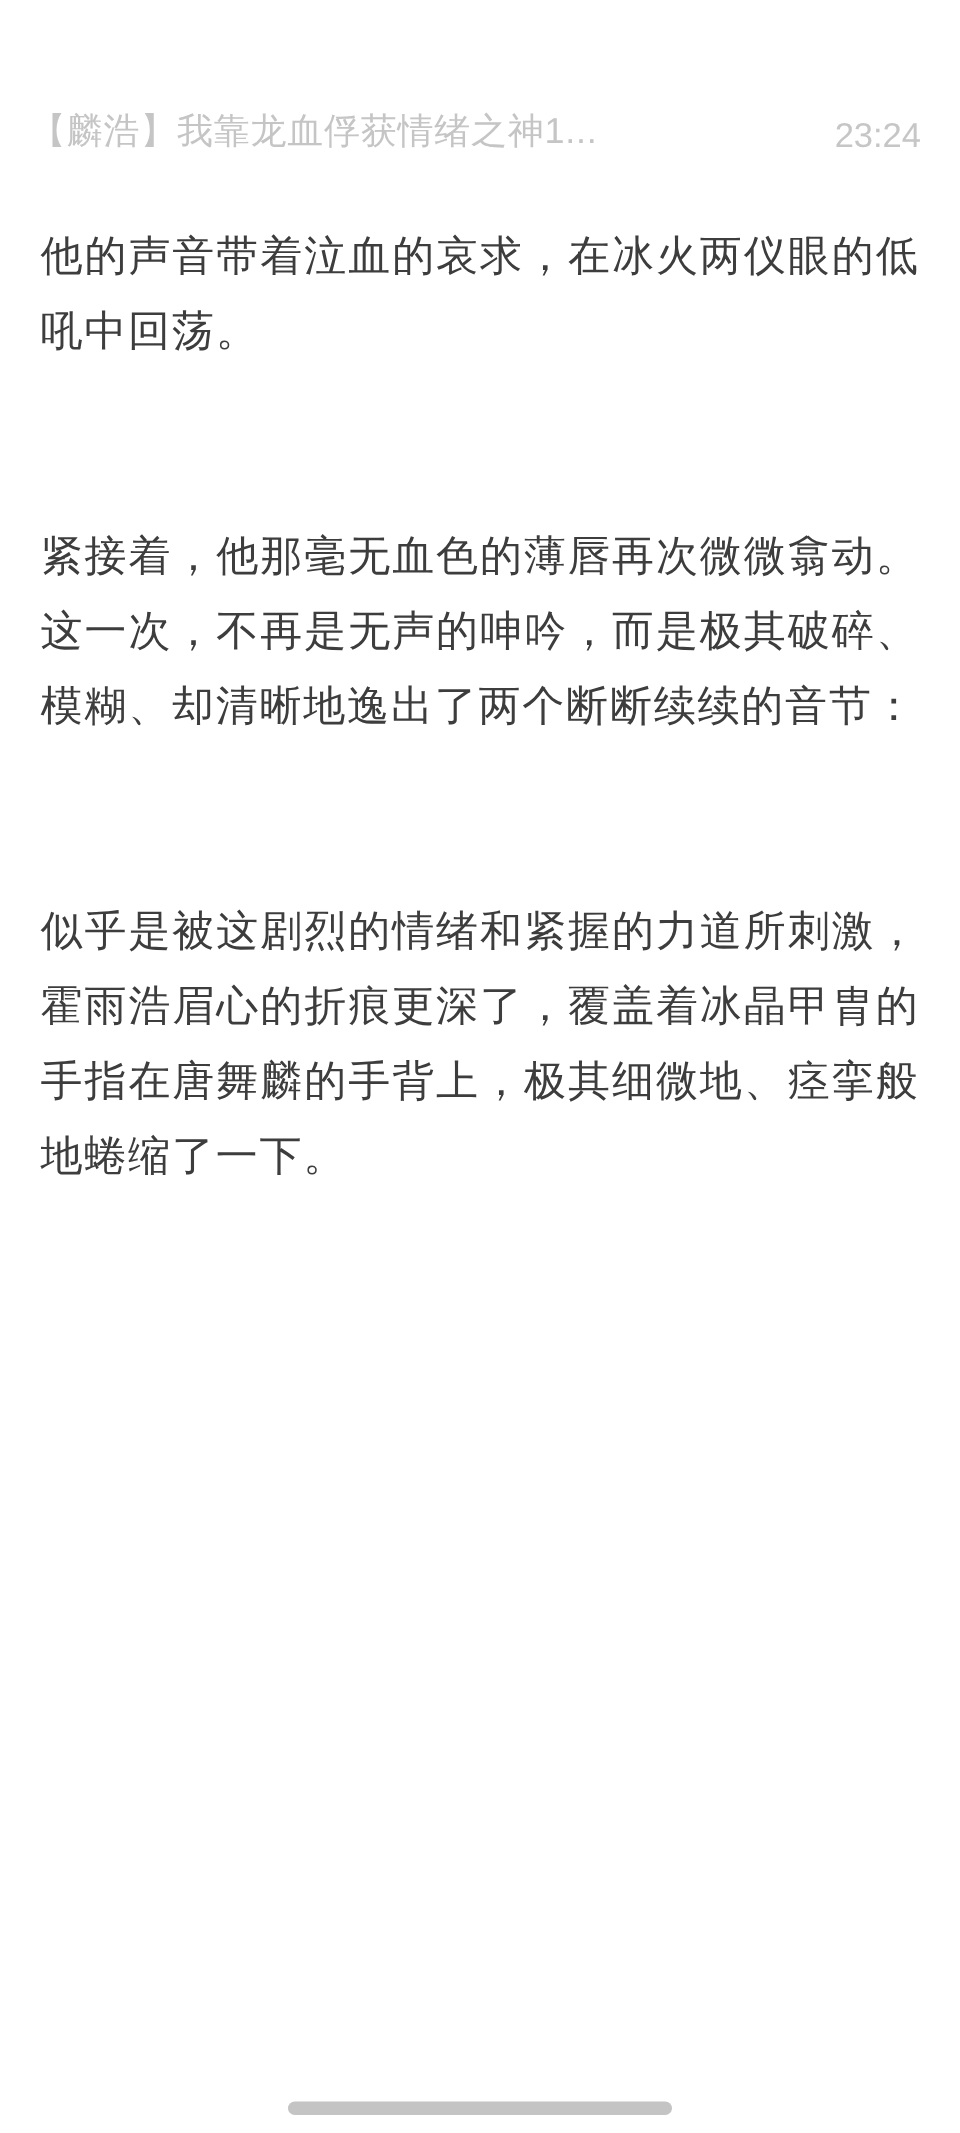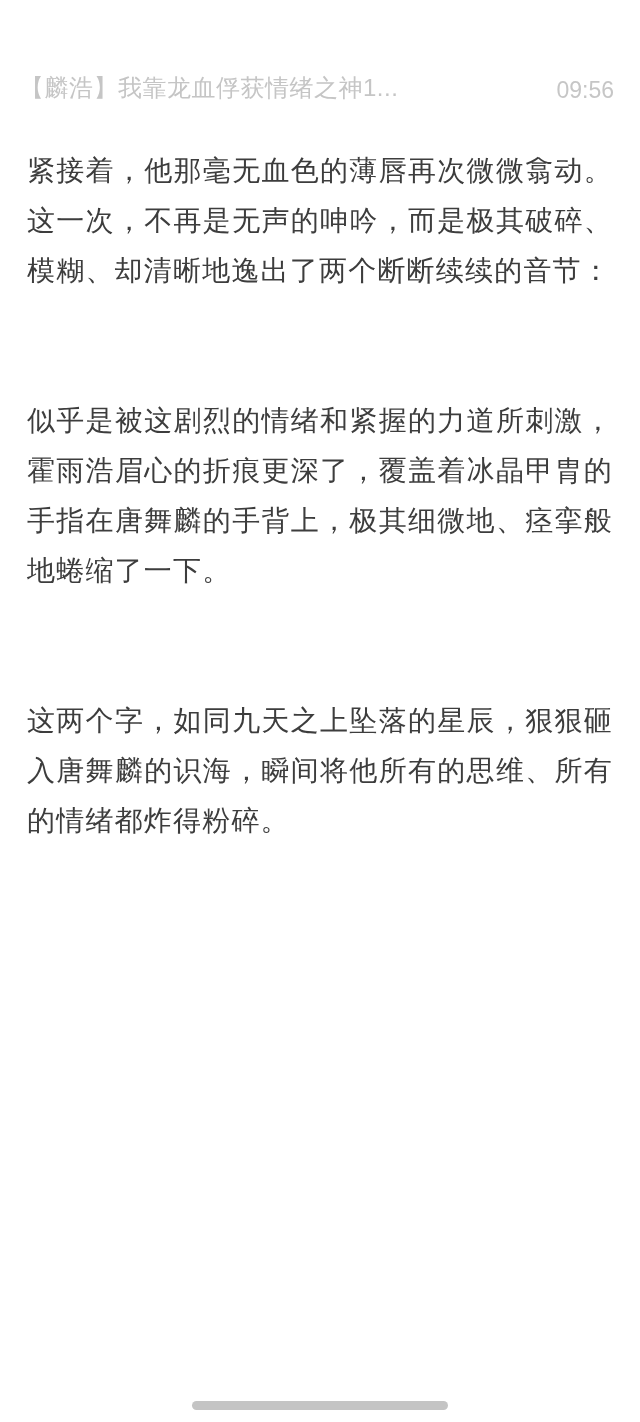--- a/index.html
+++ b/index.html
@@ -75,24 +75,24 @@
     background: #c4c4c4;
   }
 </style>
 </head>
 <body>
 
 <div class="reader-page">
 
   <div class="reader-header">
     <div class="chapter-title">【麟浩】我靠龙血俘获情绪之神1...</div>
-    <div class="clock">09:56</div>
+    <div class="clock">23:24</div>
   </div>
 
   <div class="reader-content">
+    <p>他的声音带着泣血的哀求，在冰火两仪眼的低吼中回荡。</p>
     <p>紧接着，他那毫无血色的薄唇再次微微翕动。这一次，不再是无声的呻吟，而是极其破碎、模糊、却清晰地逸出了两个断断续续的音节：</p>
     <p>似乎是被这剧烈的情绪和紧握的力道所刺激，霍雨浩眉心的折痕更深了，覆盖着冰晶甲胄的手指在唐舞麟的手背上，极其细微地、痉挛般地蜷缩了一下。</p>
-    <p>这两个字，如同九天之上坠落的星辰，狠狠砸入唐舞麟的识海，瞬间将他所有的思维、所有的情绪都炸得粉碎。</p>
   </div>
 
   <div class="home-indicator"></div>
 
 </div>
 
 </body></html>

